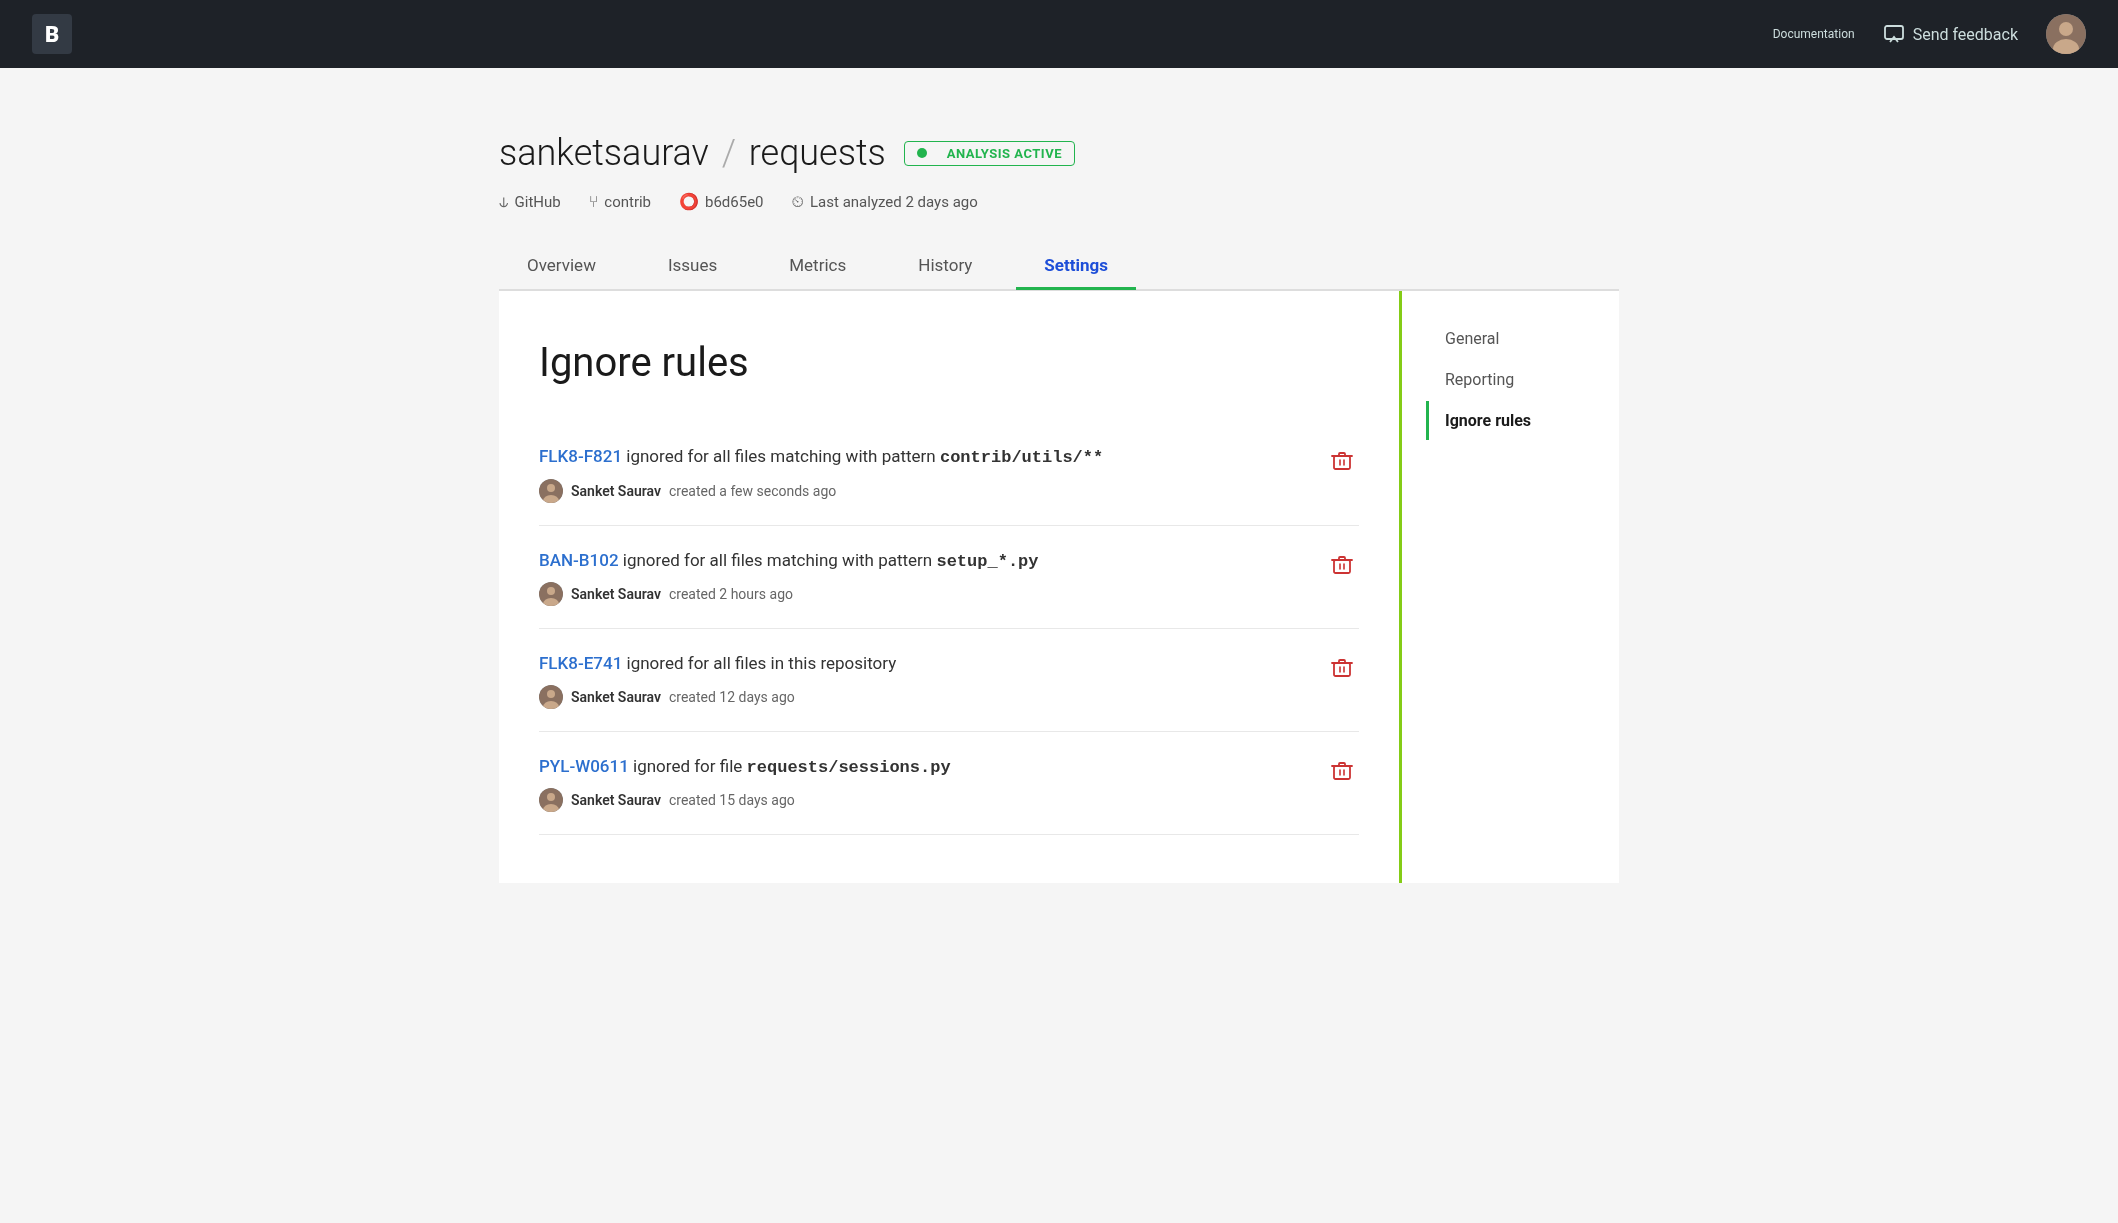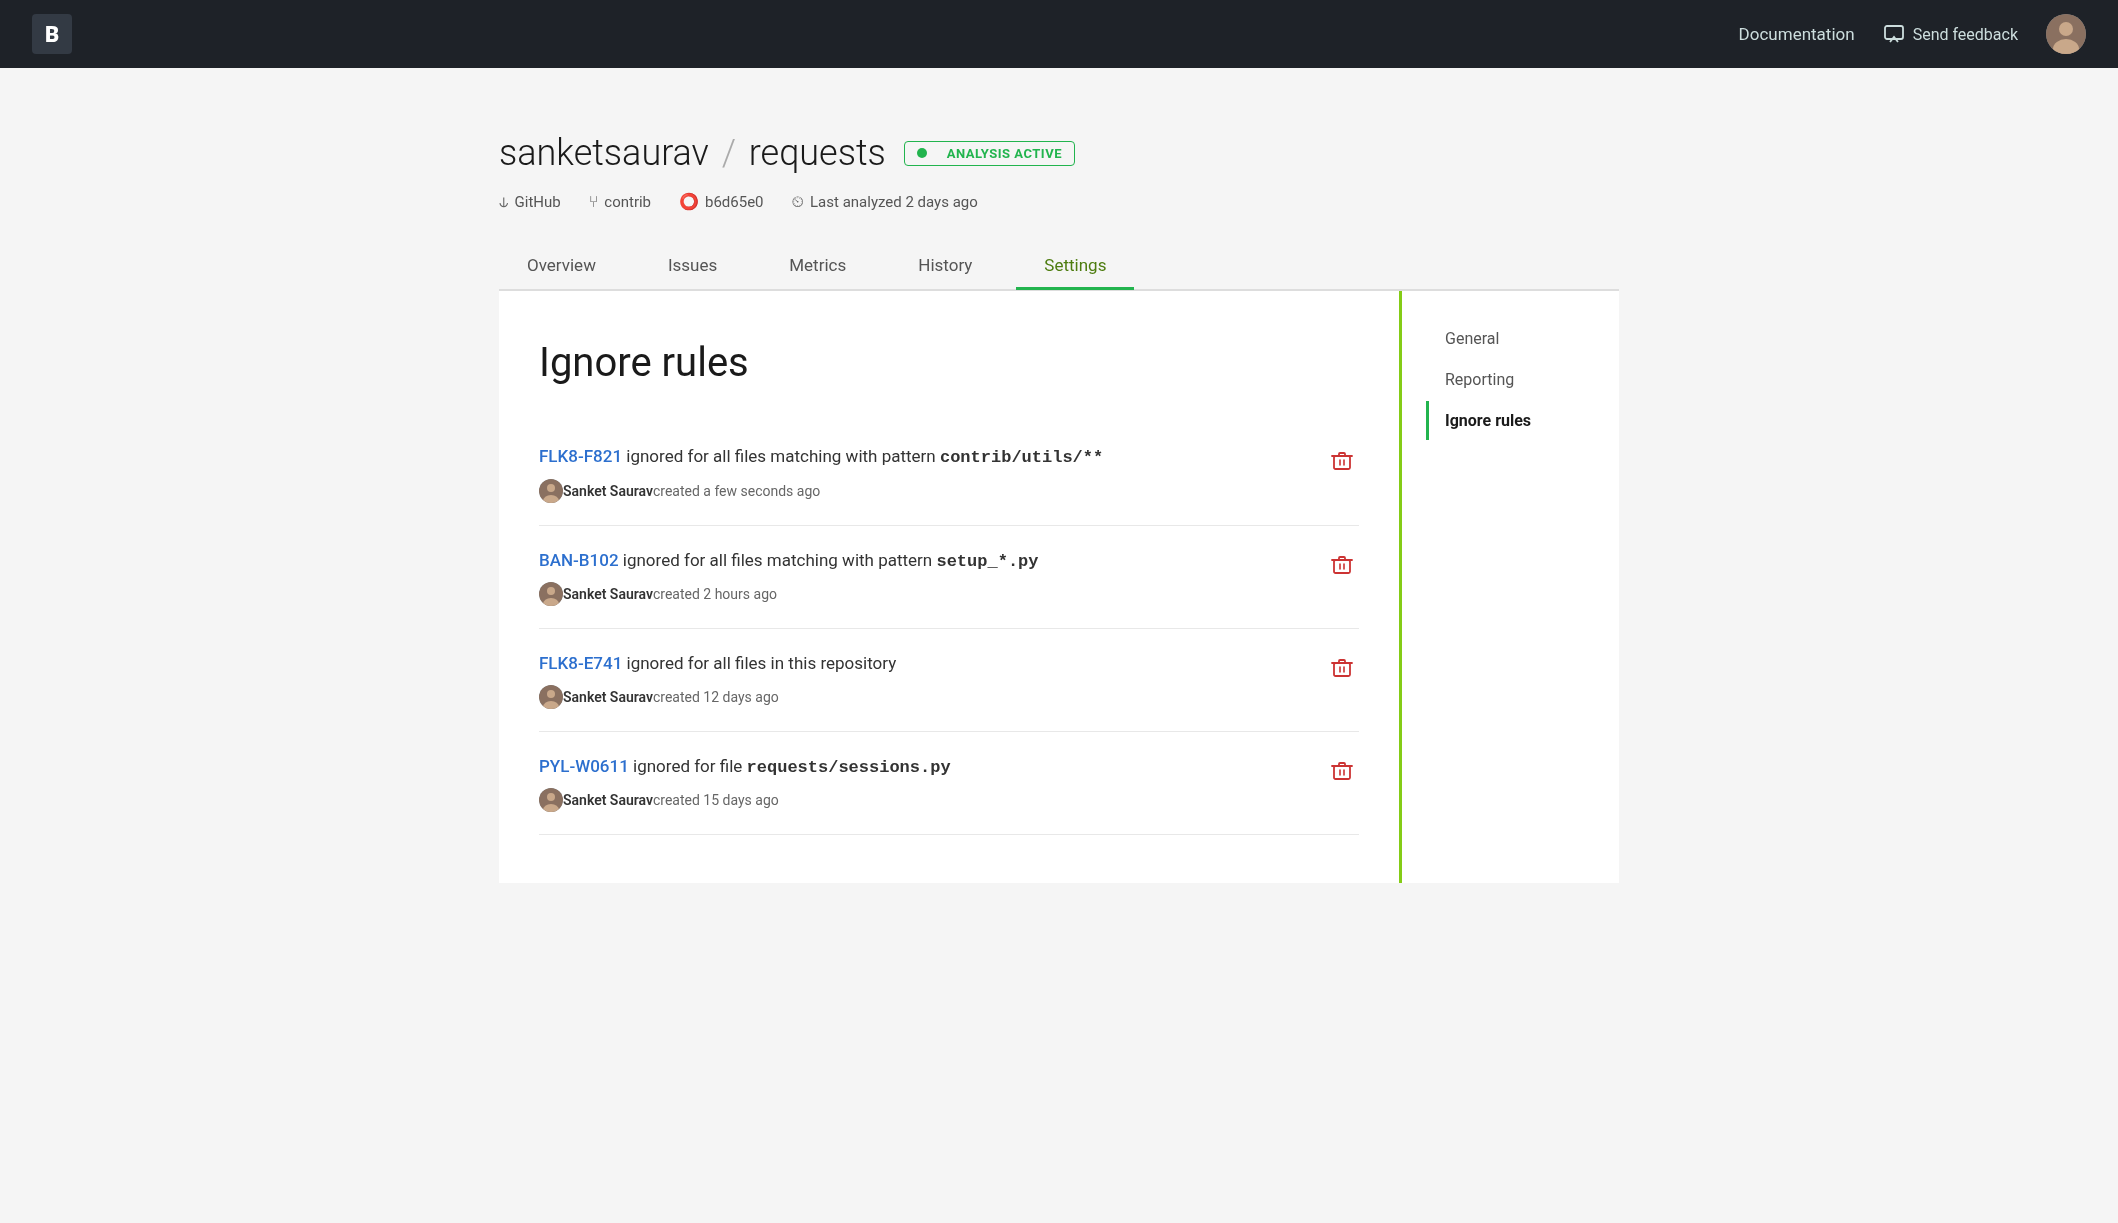--- a/index.html
+++ b/index.html
@@ -26,21 +26,21 @@
       font-size: 22px;
       font-weight: 900;
     }
     .header-right {
       display: flex;
       align-items: center;
       gap: 28px;
     }
     .header-doc-link {
       color: #cdd;
-      font-size: 17px;
+      font-size: 12px;
       text-decoration: none;
       cursor: pointer;
     }
     .header-feedback {
       display: flex;
       align-items: center;
       gap: 8px;
       color: #cdd;
       font-size: 16px;
       cursor: pointer;
@@ -134,22 +134,22 @@
     .tab {
       padding: 12px 28px;
       font-size: 17px;
       color: #555;
       cursor: pointer;
       border-bottom: 3px solid transparent;
       margin-bottom: -1px;
       text-decoration: none;
     }
     .tab.active {
-      color: #4d7c0f;
-      font-weight: 400;
+      color: #1d4ed8;
+      font-weight: 700;
       border-bottom: 3px solid #22b44e;
     }
 
     
     .main-layout {
       display: flex;
       gap: 0;
       background: white;
       border-top: 1px solid #ddd;
     }
@@ -192,20 +192,21 @@
     }
     .rule-pattern {
       font-family: 'Courier New', monospace;
       font-weight: 700;
       color: #333;
       text-align: center;
     }
     .rule-meta {
       display: flex;
       align-items: center;
+      gap: 8px;
       font-size: 14px;
       color: #666;
     }
     .rule-avatar {
       width: 24px;
       height: 24px;
       border-radius: 50%;
       background: #888;
       overflow: hidden;
       display: flex;

